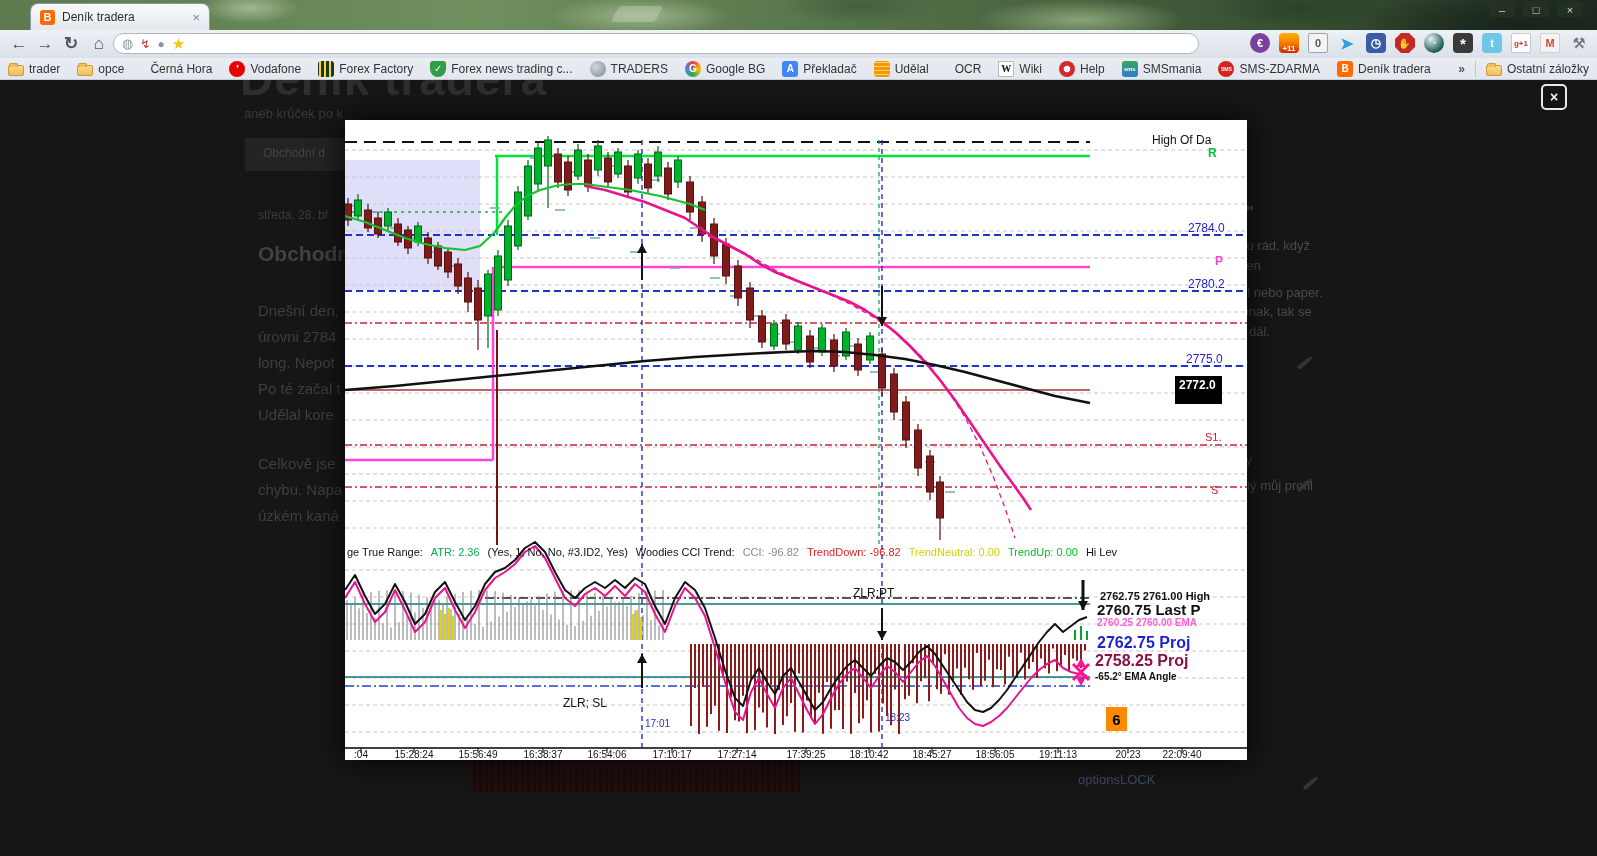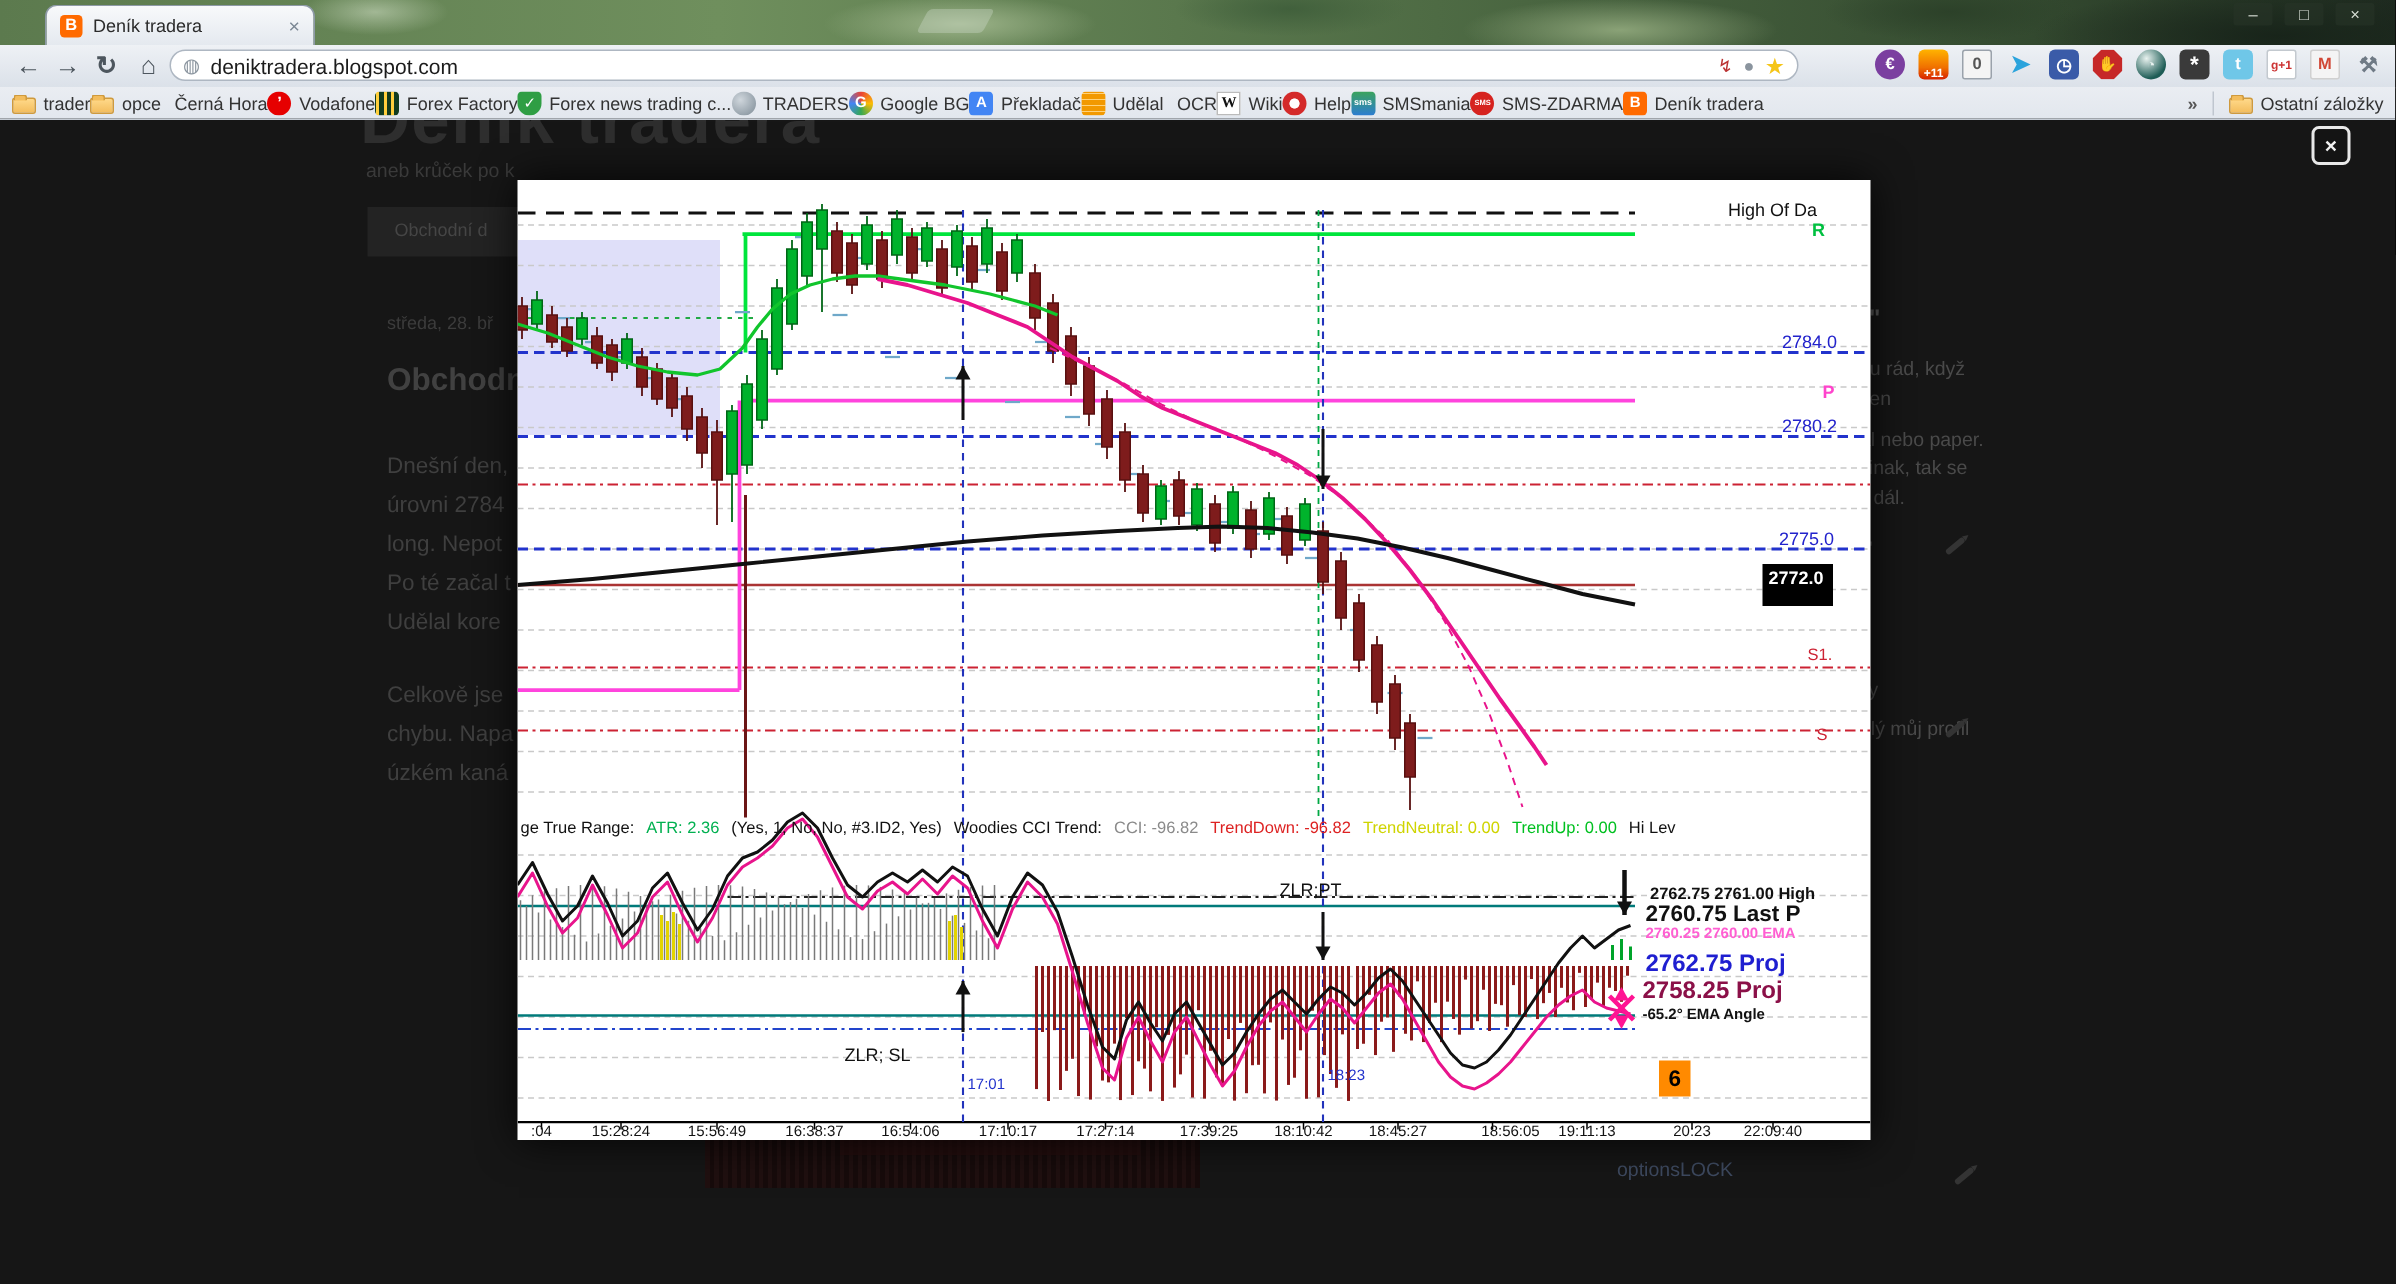--- a/index.html
+++ b/index.html
@@ -35,21 +35,21 @@
     border:1px solid #aeb7c2;border-radius:12px;display:flex;align-items:center;padding:0 8px;box-sizing:border-box;gap:7px;}
   .addr .globe{color:#8a949e;font-size:13px;}
   .addr .url{font-size:14px;color:#1c1c1c;flex:1;}
   .addr-ic{font-size:12px;}
   .ext-row{position:absolute;right:8px;top:3px;display:flex;gap:9px;align-items:center;}
   .ext{width:20px;height:20px;display:flex;align-items:center;justify-content:center;
     font-size:11px;font-weight:bold;border-radius:4px;box-sizing:border-box;}
   .bookmarks{position:absolute;left:0;top:58px;width:1597px;height:22px;
     background:linear-gradient(#eaedf2,#e2e7ee);border-bottom:1px solid #c4cbd4;
     display:flex;align-items:center;padding:0 8px;box-sizing:border-box;font-size:12px;color:#333;}
-  .bm-items{display:flex;align-items:center;flex:1;overflow:hidden;}
+  .bm-items{display:flex;align-items:center;gap:17px;flex:1;overflow:hidden;}
   .bm-item{display:flex;align-items:center;gap:5px;white-space:nowrap;}
   .bm-right{display:flex;align-items:center;gap:10px;}
   .bm-sep{width:1px;height:16px;background:#bfc6cf;}
   .ic{width:16px;height:16px;display:inline-flex;align-items:center;justify-content:center;
     font-size:10px;flex:0 0 auto;box-sizing:border-box;}
   .ic-folder{width:16px;height:11px;background:linear-gradient(#ffd98a,#f3bd5d);border:1px solid #cf9a3d;
     border-radius:2px;position:relative;margin-top:3px;}
   .ic-folder::before{content:"";position:absolute;left:0;top:-3px;width:7px;height:3px;
     background:#f3bd5d;border:1px solid #cf9a3d;border-bottom:none;border-radius:2px 2px 0 0;}
   .ic-vodafone{background:#e60000;border-radius:50%;color:#fff;font-weight:bold;font-size:11px;}
@@ -128,21 +128,20 @@
     <span class="tab-close">×</span>
   </div>
 
   <div class="toolbar">
     <span class="nav-btn" style="left:6px">←</span>
     <span class="nav-btn" style="left:32px">→</span>
     <span class="nav-btn" style="left:58px">↻</span>
     <span class="nav-btn" style="left:86px">⌂</span>
     <div class="addr">
       <span class="globe">◍</span>
-      <span class="url">deniktradera.blogspot.com</span>
       <span class="addr-ic" style="color:#b33">↯</span>
       <span class="addr-ic" style="color:#8a949e">●</span>
       <span class="addr-ic" style="color:#f5c518;font-size:15px">★</span>
     </div>
     <div class="ext-row">
         <span class="ext x-euro">€</span>
         <span class="ext x-plus11">+11</span>
         <span class="ext x-counter">0</span>
         <span class="ext x-bird">➤</span>
         <span class="ext x-clock">◷</span>
@@ -722,20 +721,20 @@
           <span style="left: 16px;">:04</span>
           <span style="left: 69px; text-align: center;">15:28:24</span>
           <span style="left: 133px;">15:56:49</span>
           <span style="left: 198px;">16:38:37</span>
           <span style="left: 262px;">16:54:06</span>
           <span style="left: 327px;">17:10:17</span>
           <span style="left: 392px;">17:27:14</span>
           <span style="left: 461px;">17:39:25</span>
           <span style="left: 524px;">18:10:42</span>
           <span style="left: 587px;">18:45:27</span>
-          <span style="left: 650px; margin-left: 12px;">18:56:05</span>
+          <span style="left: 650px;">18:56:05</span>
           <span style="left: 713px;">19:11:13</span>
           <span style="left: 783px;">20:23</span>
           <span style="left: 837px;">22:09:40</span>
         </div>
     </div>
   </div>
 </div>
 
 </body></html>

